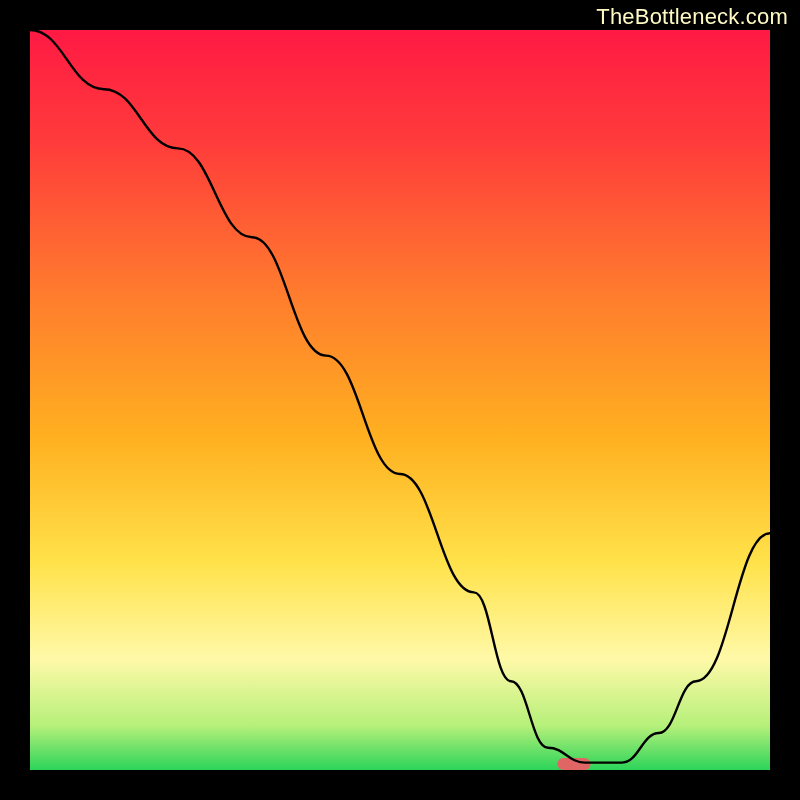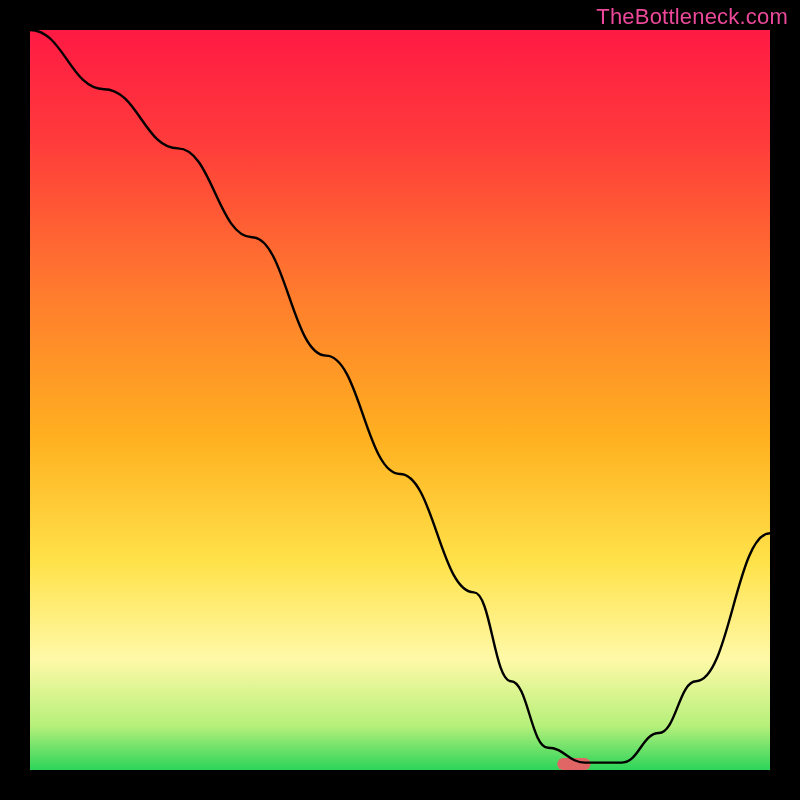--- a/index.html
+++ b/index.html
@@ -13,21 +13,21 @@
   }
   .wrap {
     position: relative;
     width: 800px;
     height: 800px;
   }
   .watermark {
     position: absolute;
     top: 4px;
     right: 12px;
-    color: #ec4899;
+    color: #fef9c3;
     font-size: 22px;
     font-weight: 400;
     letter-spacing: 0.2px;
     z-index: 5;
   }
   .plot {
     position: absolute;
     left: 30px;
     top: 30px;
     width: 740px;

